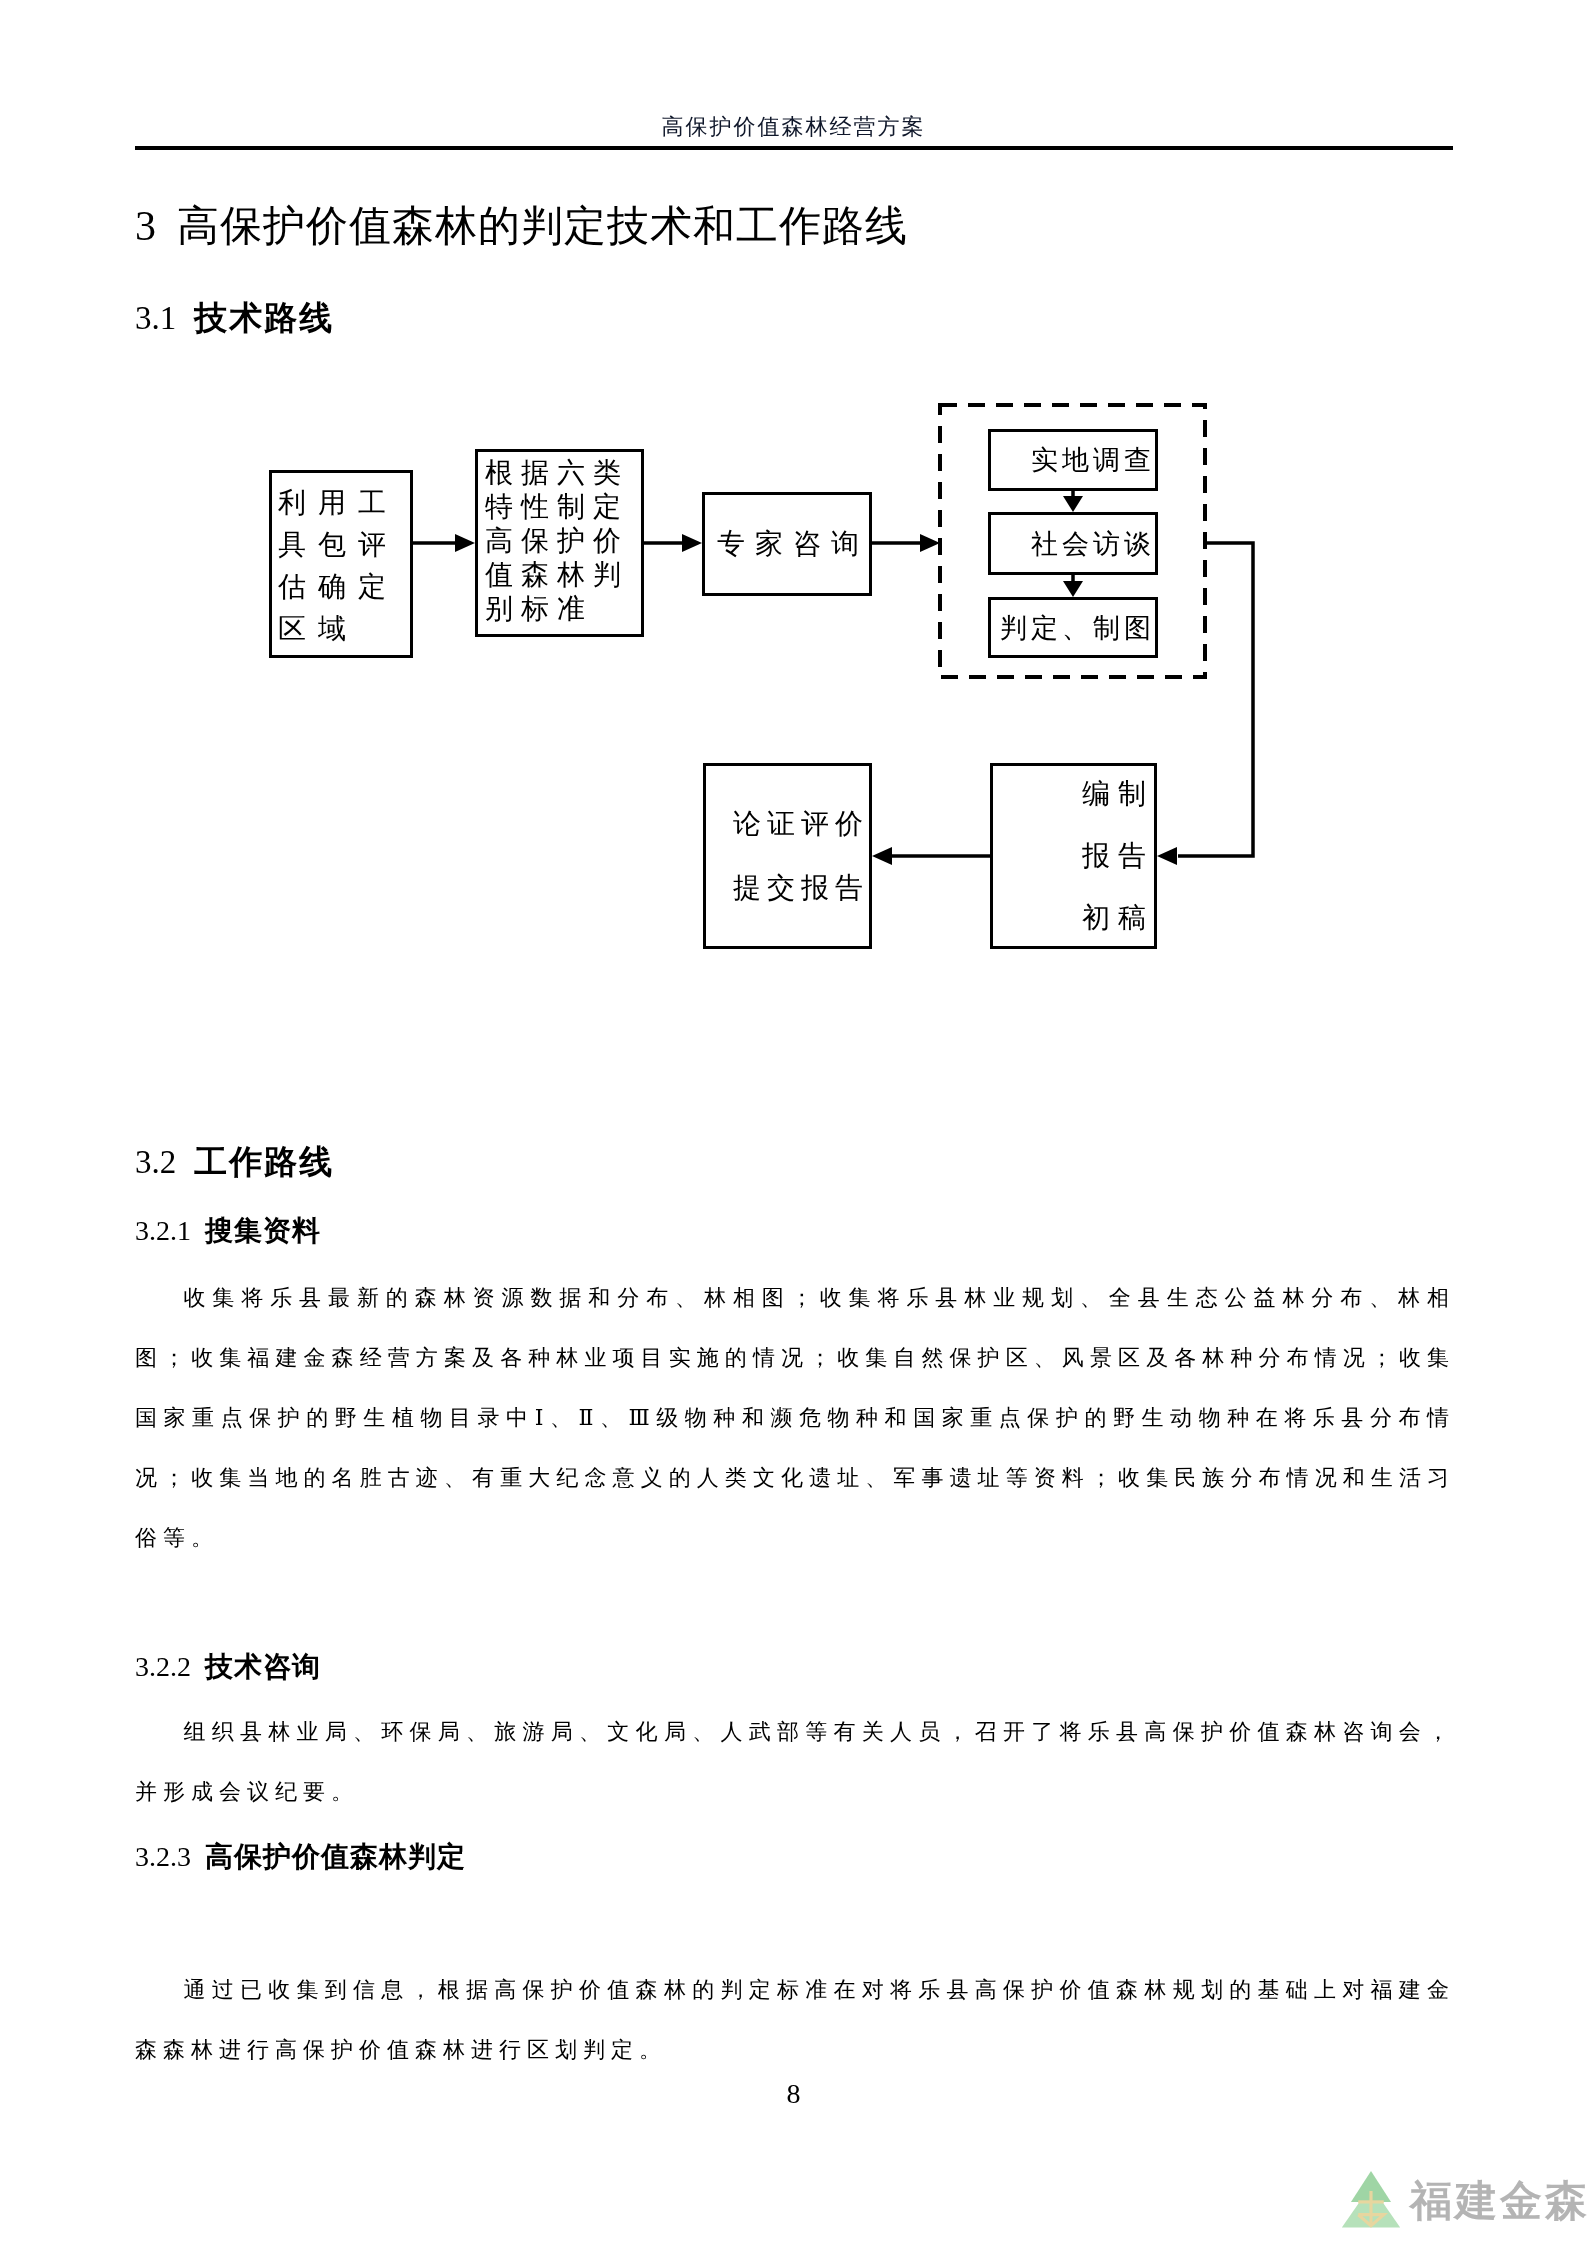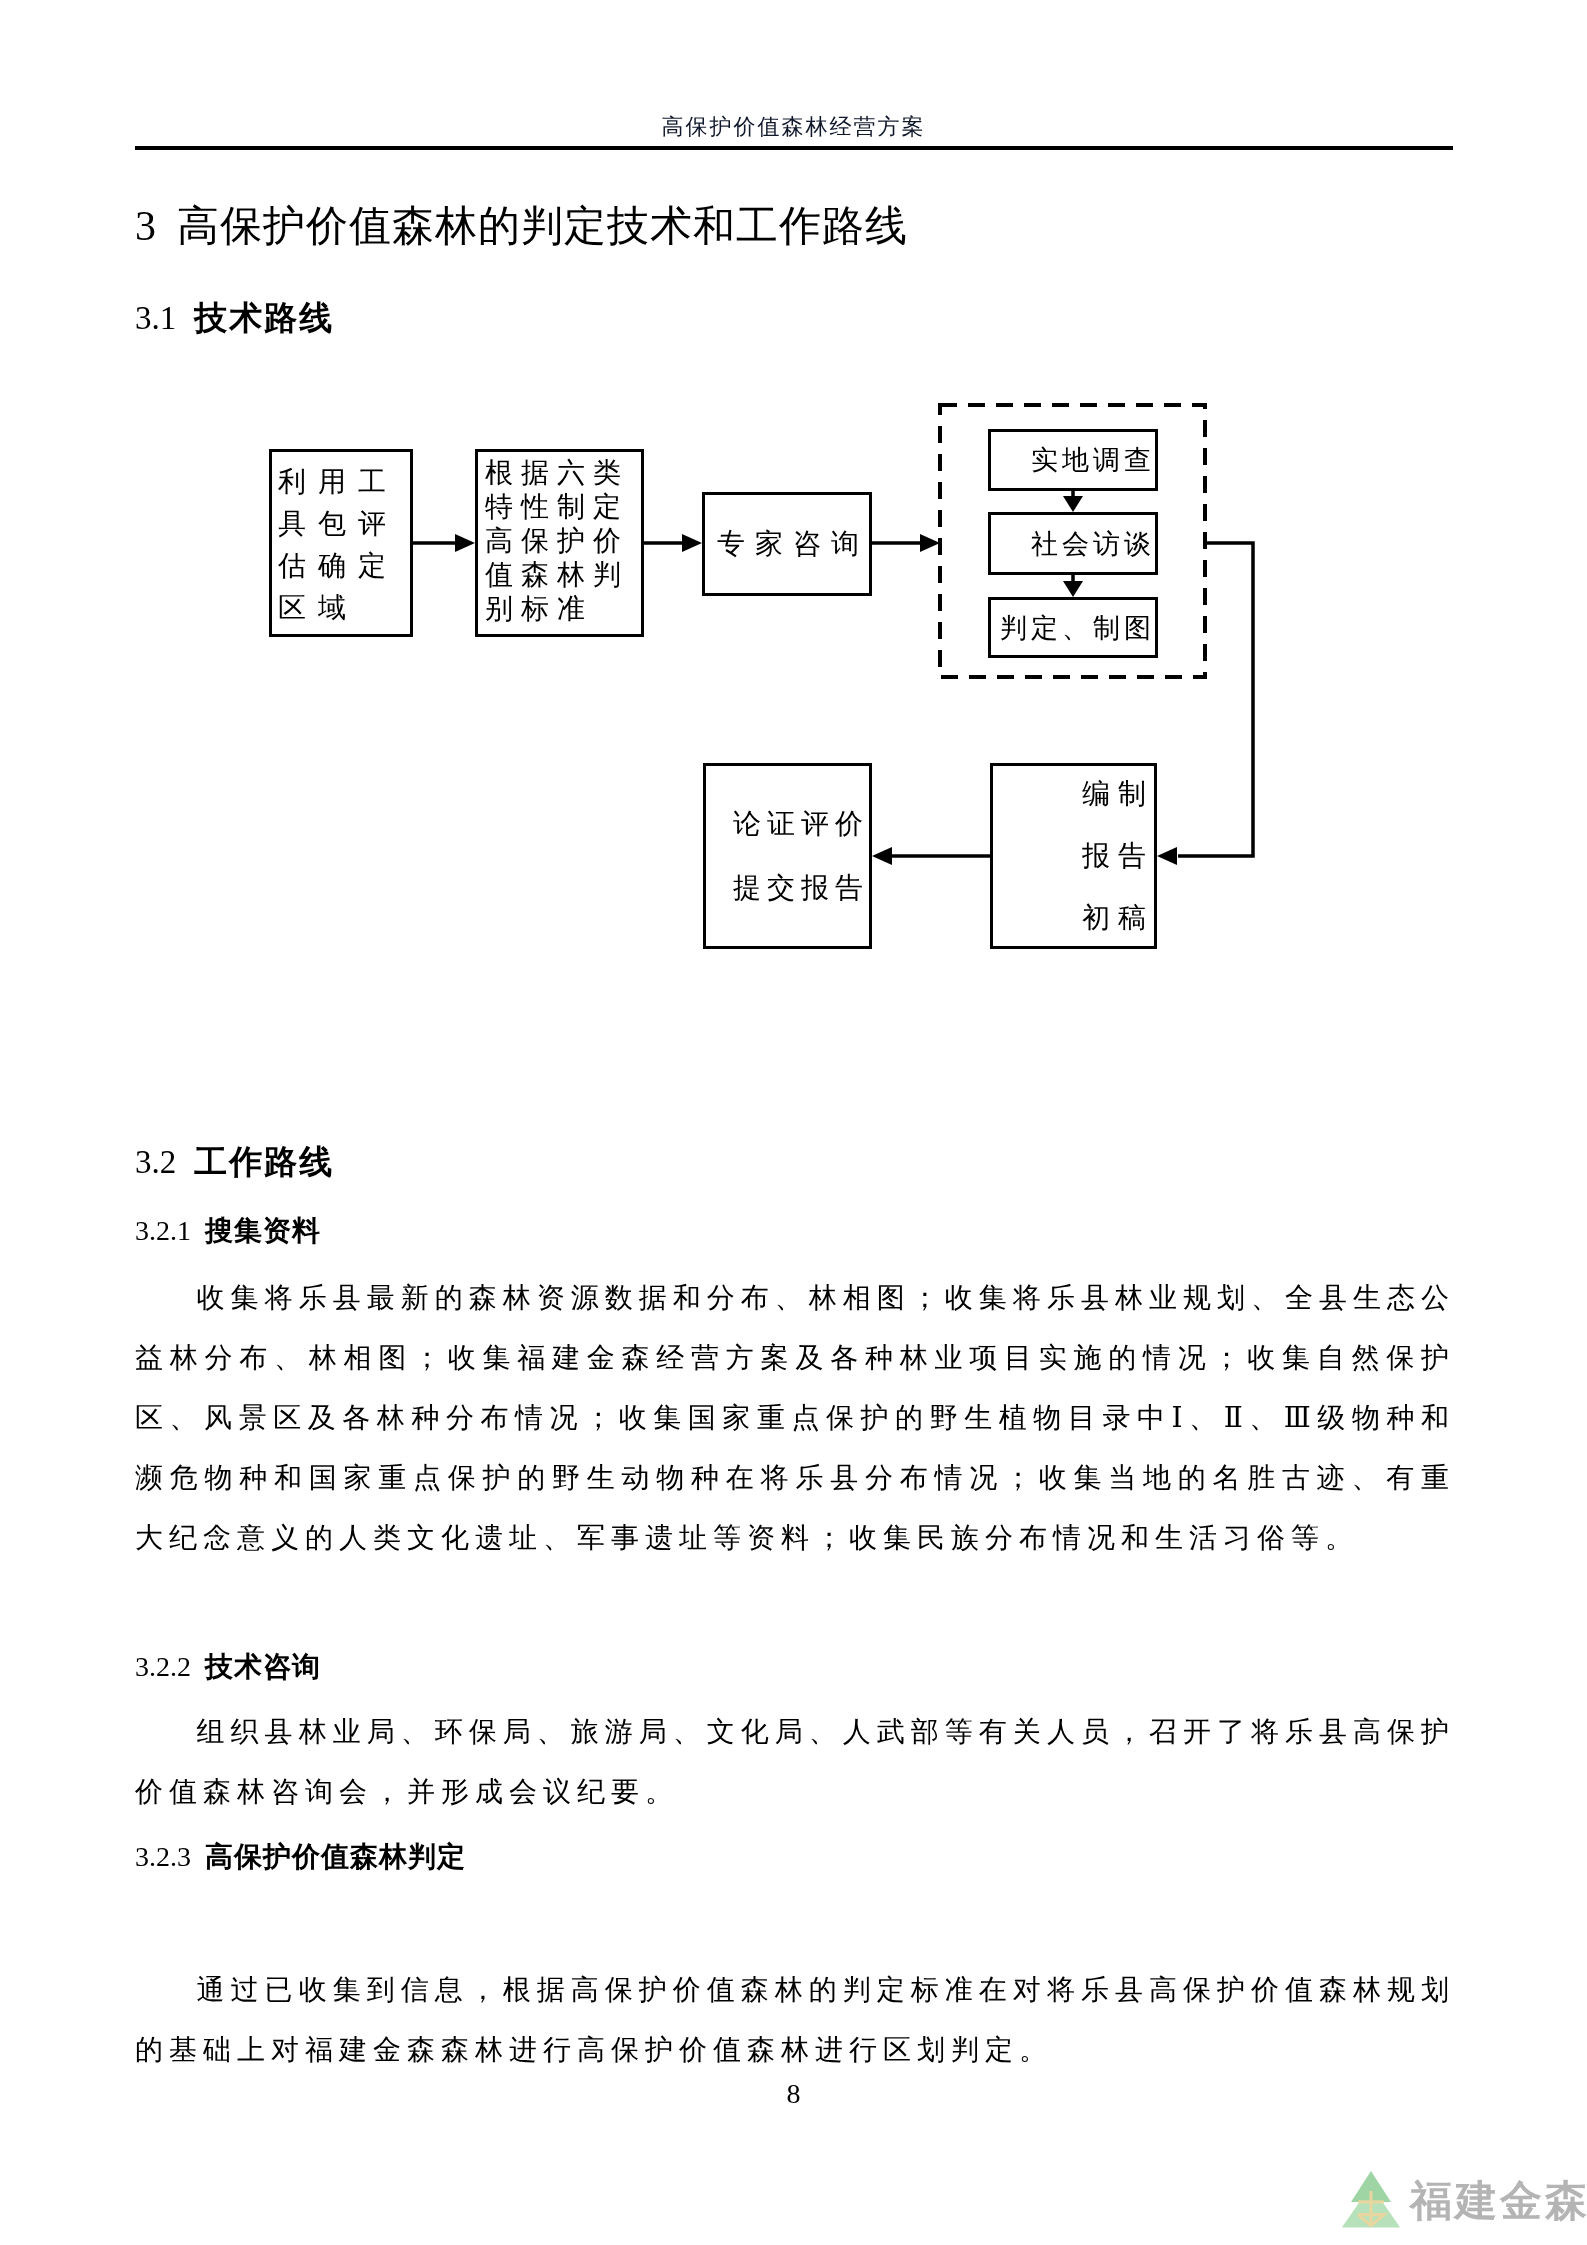--- a/index.html
+++ b/index.html
@@ -39,35 +39,35 @@
     position:absolute;left:135px;font-size:28px;
   }
   .h3 .num{font-family:"Liberation Serif","DejaVu Serif",serif;}
   .h3 .lbl{
     font-family:"Liberation Sans","DejaVu Sans",sans-serif;
     font-weight:600;margin-left:14px;letter-spacing:1px;
   }
   
   .para{
     position:absolute;left:135px;width:1320px;
-    font-size:28px;line-height:60px;letter-spacing:6px;
+    font-size:22px;line-height:60px;letter-spacing:6px;
     text-align:justify;text-indent:2.2em;
     font-family:"Liberation Serif","DejaVu Serif",serif;
   }
   
   #flow-svg{position:absolute;top:0;left:0;z-index:0;}
   .fbox{
     position:absolute;box-sizing:border-box;
     border:3px solid #000;background:#fff;z-index:1;
     font-family:"Liberation Serif","DejaVu Serif",serif;
     font-size:28px;color:#000;
   }
   .fbox .brk{display:block;word-break:break-all;}
   .fbox.center{display:flex;align-items:center;justify-content:flex-end;}
-  #box-toolkit{left:269px;top:449px;width:144px;height:188px;padding:9px 6px;}
+  #box-toolkit{left:269px;top:470px;width:144px;height:188px;padding:9px 6px;}
   #box-toolkit .brk{letter-spacing:12px;line-height:42px;}
   #box-criteria{left:475px;top:449px;width:169px;height:188px;padding:4px 7px;}
   #box-criteria .brk{letter-spacing:8px;line-height:34px;}
   #box-expert{left:702px;top:492px;width:170px;height:104px;letter-spacing:10px;}
   .inner-box{font-size:27px;letter-spacing:4px;}
   #box-field{left:988px;top:429px;width:170px;height:62px;}
   #box-social{left:988px;top:512px;width:170px;height:63px;}
   #box-judge{left:988px;top:597px;width:170px;height:61px;}
   #box-draft{left:990px;top:763px;width:167px;height:186px;}
   #box-draft .brk{width:72px;letter-spacing:8px;line-height:62px;text-align:left;}

